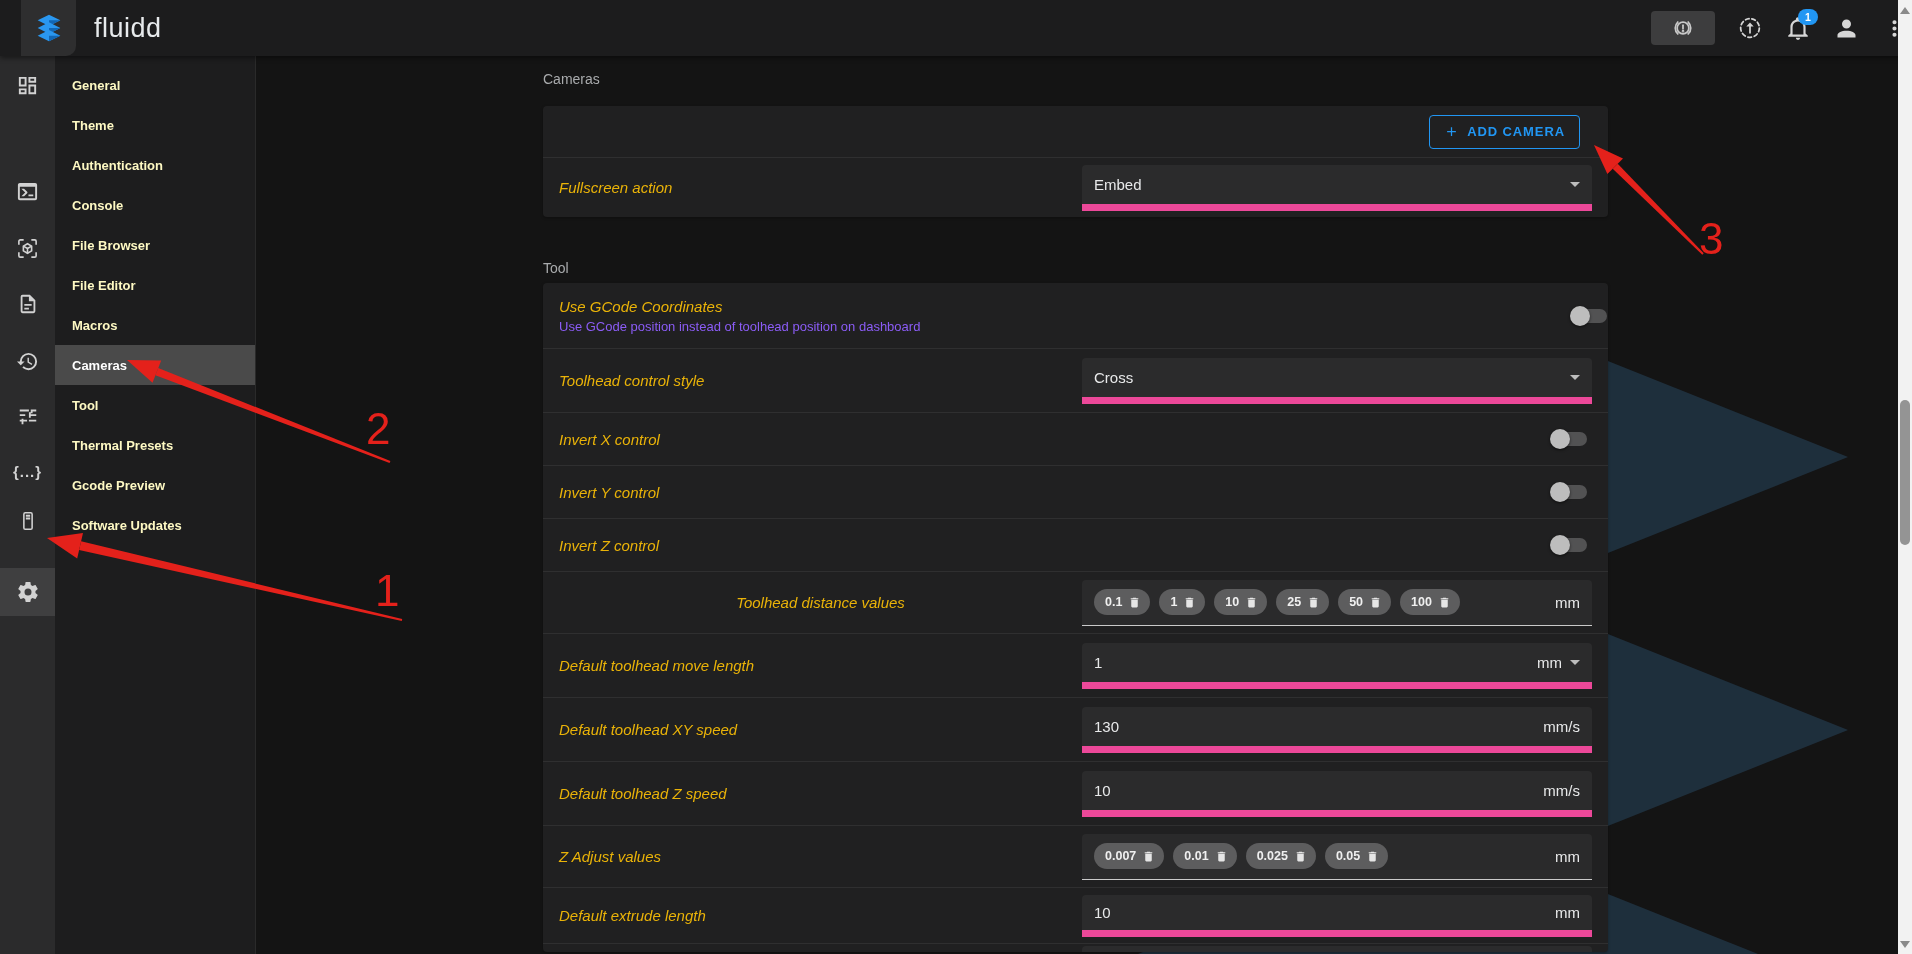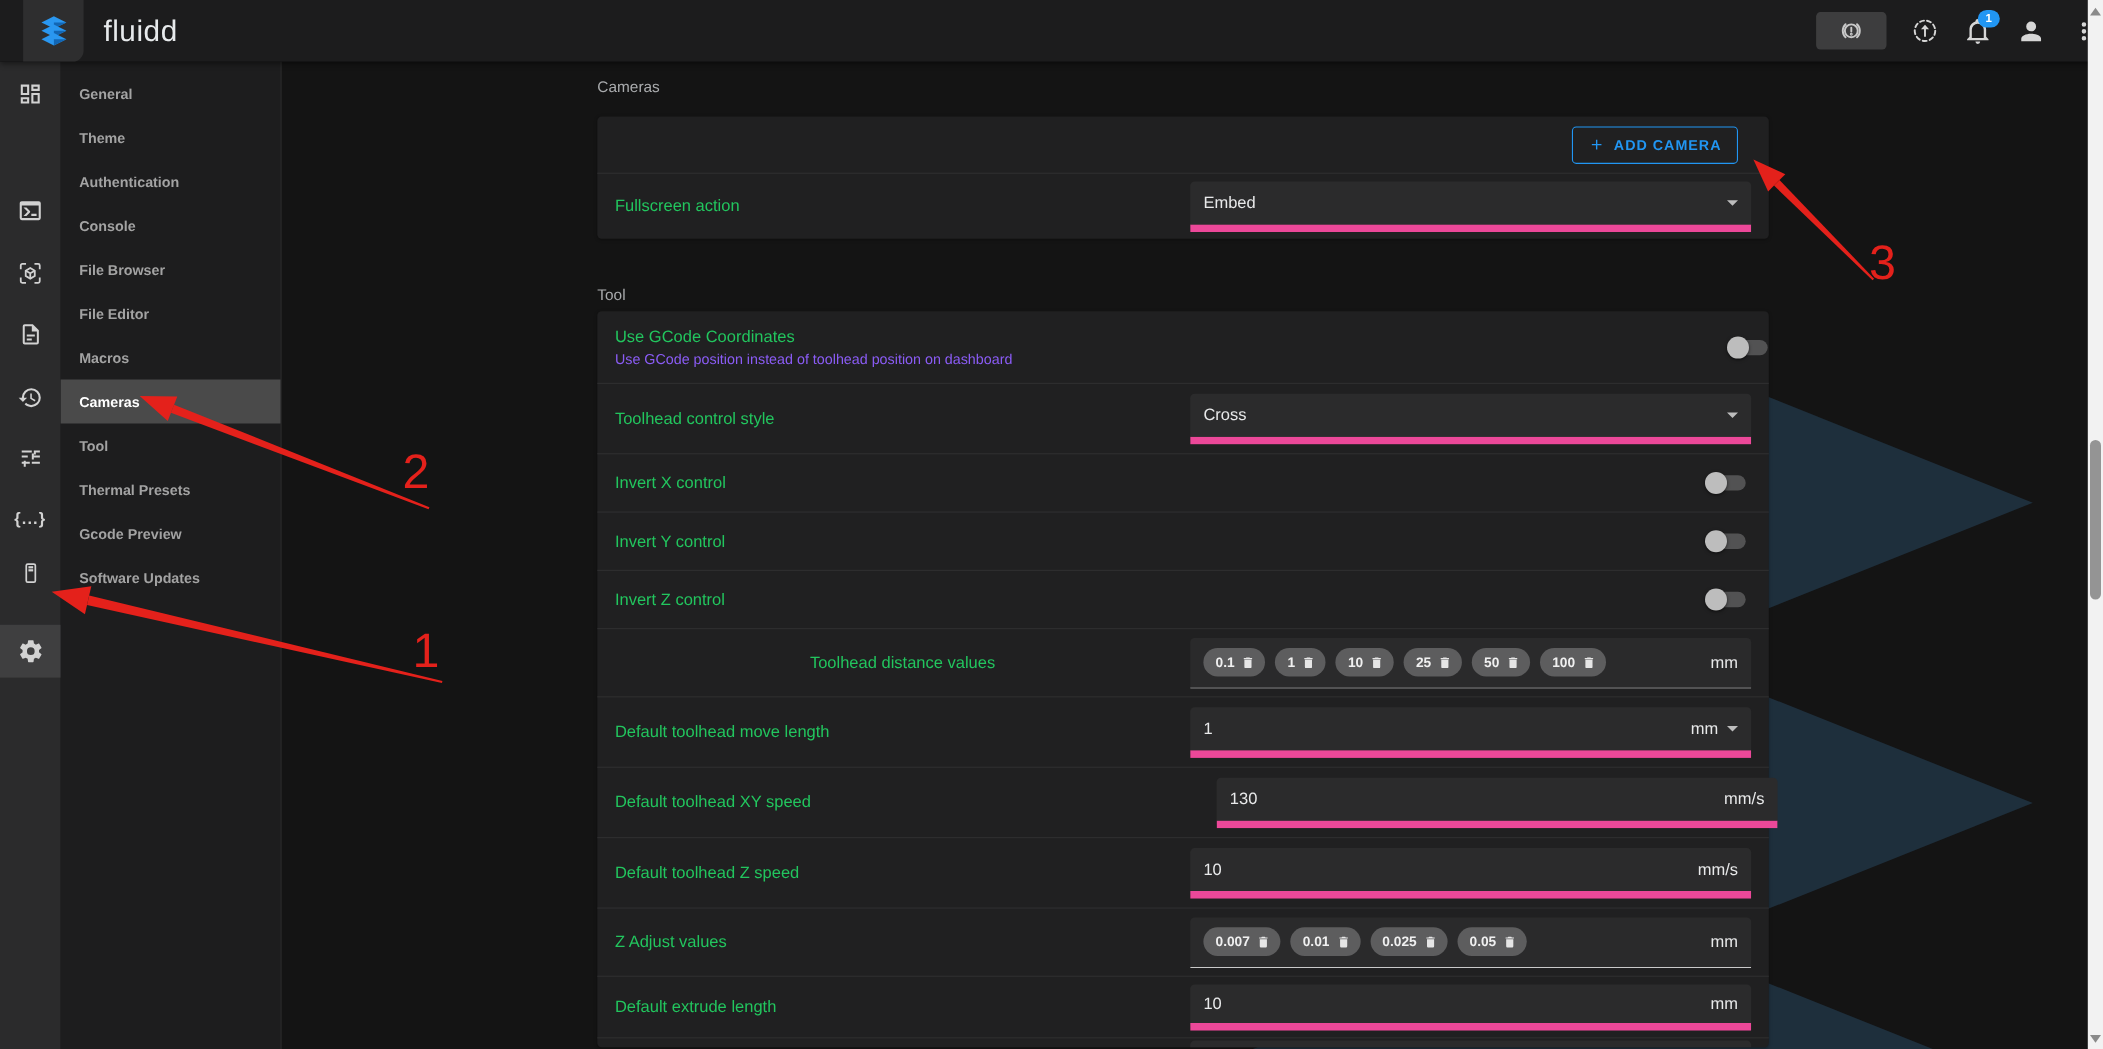--- a/index.html
+++ b/index.html
@@ -25,34 +25,34 @@
     justify-content:center;padding:0 2px;}
   
   .rail{position:absolute;left:0;top:56px;width:55px;bottom:0;background:#2b2b2c;z-index:15;}
   .rail-item{position:absolute;left:0;width:55px;height:48px;display:flex;align-items:center;
     justify-content:center;color:#d2d2d2;cursor:pointer;}
   .rail-item.active{background:#3f3f40;}
   .braces-glyph{font-size:15px;font-weight:700;letter-spacing:1px;color:#d2d2d2;}
   
   .nav{position:absolute;left:55px;top:56px;width:200px;bottom:0;background:#1d1d1e;
     border-right:1px solid #2a2a2a;z-index:10;padding-top:9px;}
-  .nav-item{height:40px;display:flex;align-items:center;padding-left:17px;color:#a3a3a3;
+  .nav-item{height:40px;display:flex;align-items:center;padding-left:17px;color:#fef9c3;
     font-size:13px;font-weight:700;cursor:pointer;}
   .nav-item.active{background:#4a4a4a;color:#ffffff;}
   
   .content{position:absolute;left:543px;top:56px;width:1065px;z-index:5;}
   .section-label{color:#a9abad;font-size:14px;margin-top:14px;height:19px;line-height:19px;}
   .card{background:#202021;border-radius:4px;box-shadow:0 1px 3px rgba(0,0,0,.3);}
   .card1{margin-top:17px;}
   .card2{margin-top:5px;}
   .row{display:flex;align-items:center;padding:12px 16px;box-sizing:border-box;}
   .row + .row{border-top:1px solid #2f2f30;}
   .label-col{width:523px;flex:none;}
   .control-col{width:510px;flex:none;display:flex;align-items:center;justify-content:flex-end;}
-  .row-label{color:#22c55e;font-size:15px;font-weight:500;}
+  .row-label{color:#eab308;font-size:15px;font-weight:500;font-style:italic;}
   .row-sublabel{color:#8b5cf6;font-size:13px;margin-top:4px;}
   
   .field{height:46px;background:#2b2b2c;border-radius:4px 4px 0 0;border-bottom:7px solid #ec4899;
     display:flex;align-items:center;padding:0 12px;box-sizing:border-box;width:100%;cursor:pointer;}
   .field-value{color:#e8e9ea;font-size:15px;flex:1;}
   .field input{flex:1;min-width:0;background:transparent;border:none;outline:none;color:#e8e9ea;
     font-family:"Liberation Sans",sans-serif;font-size:15px;padding:0;}
   .suffix{color:#e8e9ea;font-size:15px;margin-left:10px;display:flex;align-items:center;gap:8px;}
   .caret{width:0;height:0;border-left:5px solid transparent;border-right:5px solid transparent;
     border-top:5px solid #bdbdbd;flex:none;}
@@ -365,21 +365,21 @@
         <div class="field">
           <input value="1" style="">
           <span class="suffix">
             <span>mm</span>
             <span class="caret"></span>
           </span>
         </div>
       </div>
     </div>
 
-    <div class="row" style="height:64px;gap:24px;">
+    <div class="row" style="height:64px;">
       <div class="label-col">
           <div class="row-label">Default toolhead XY speed</div>
         </div>
       <div class="control-col">
         <div class="field">
           <input value="130" style="">
           <span class="suffix">
               <span>mm/s</span>
             </span>
         </div>

